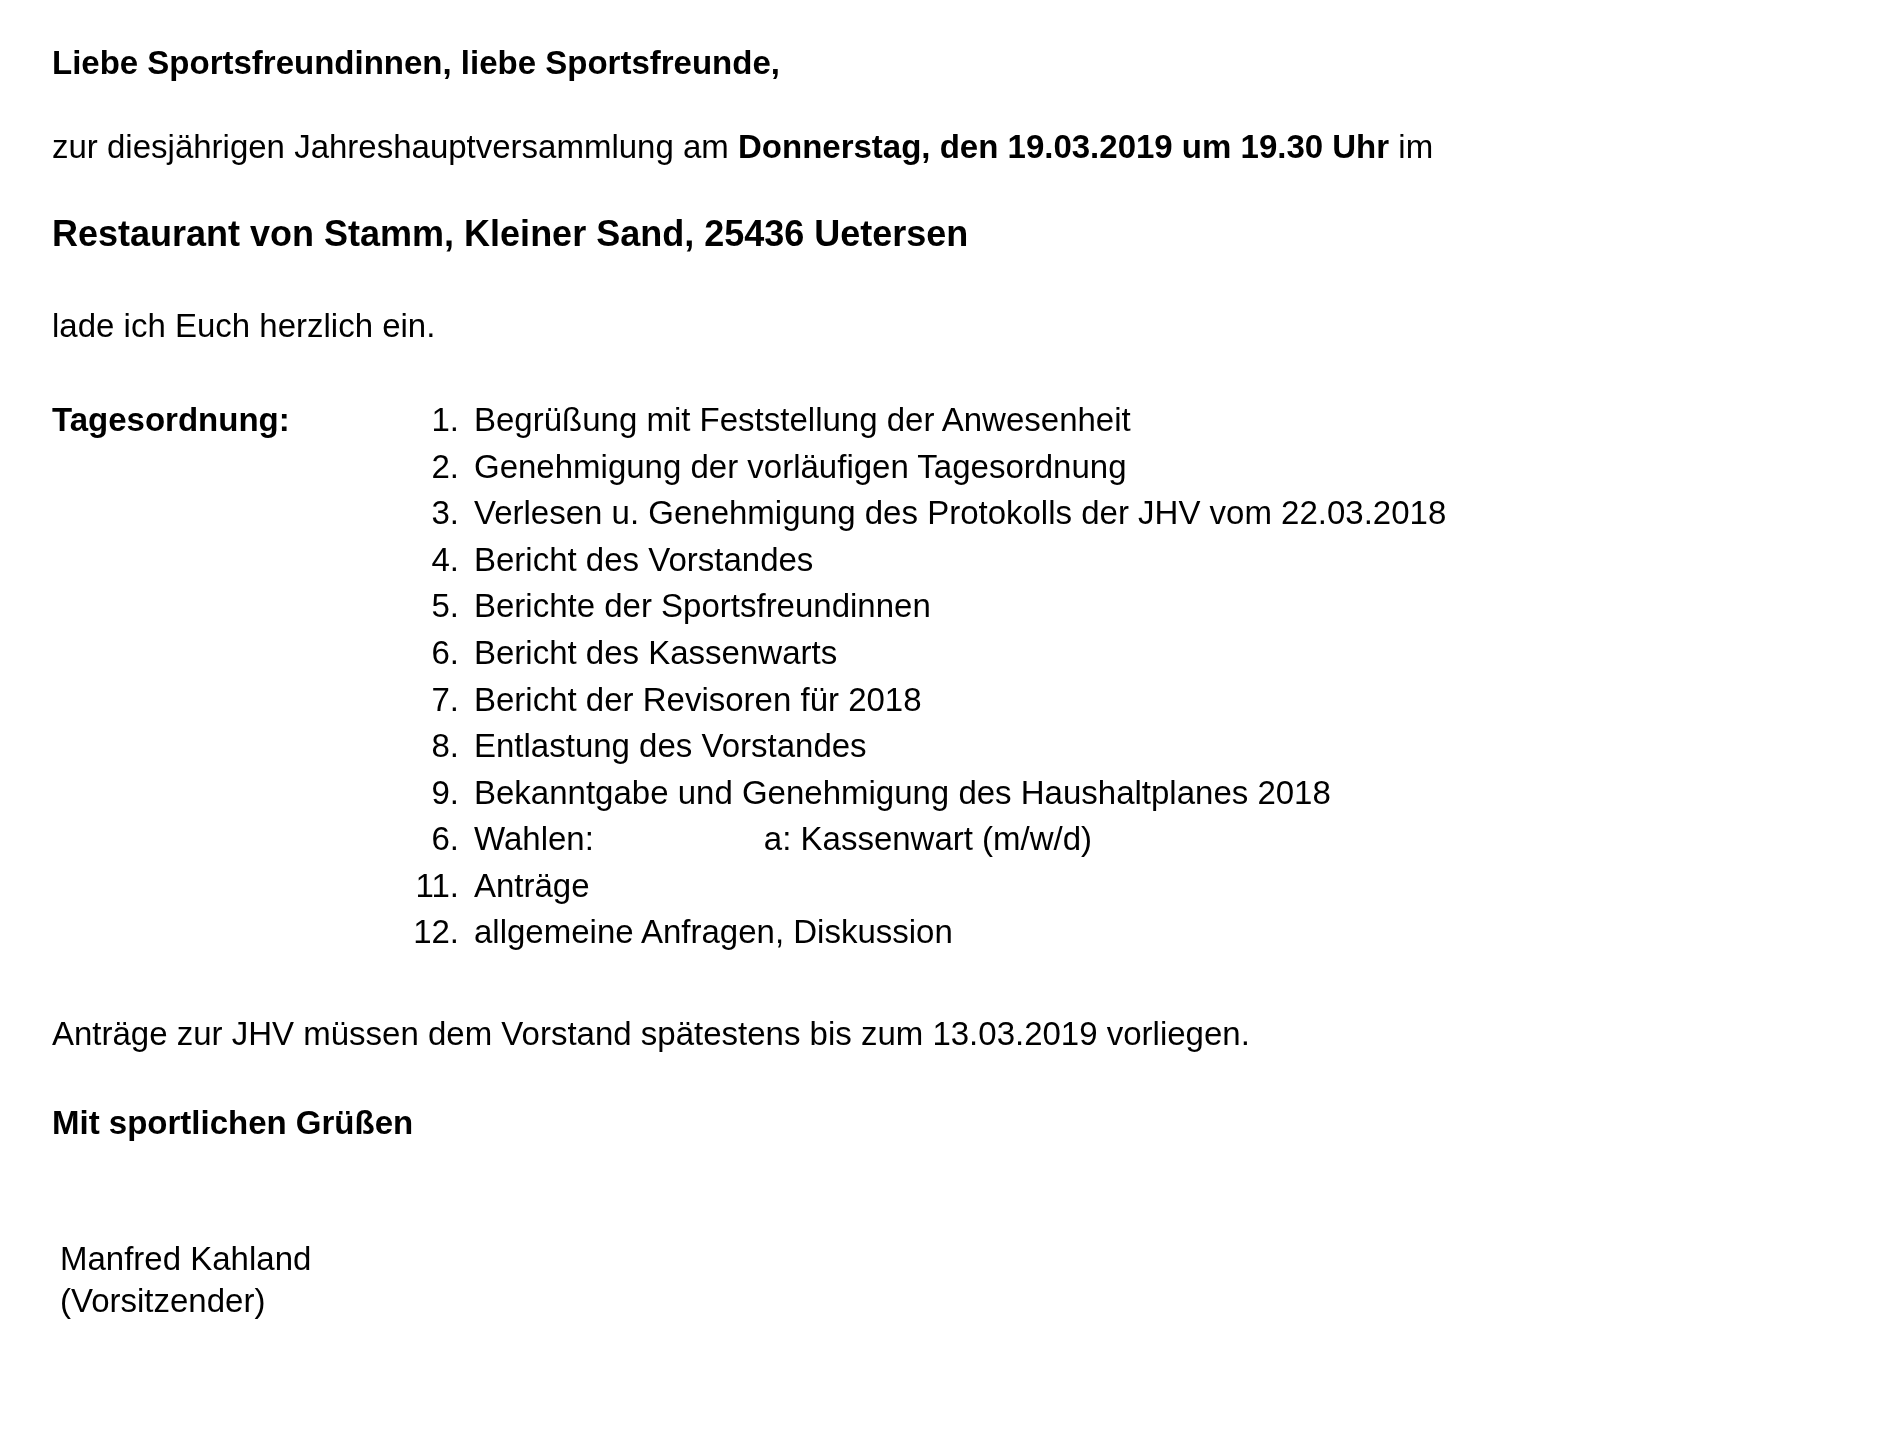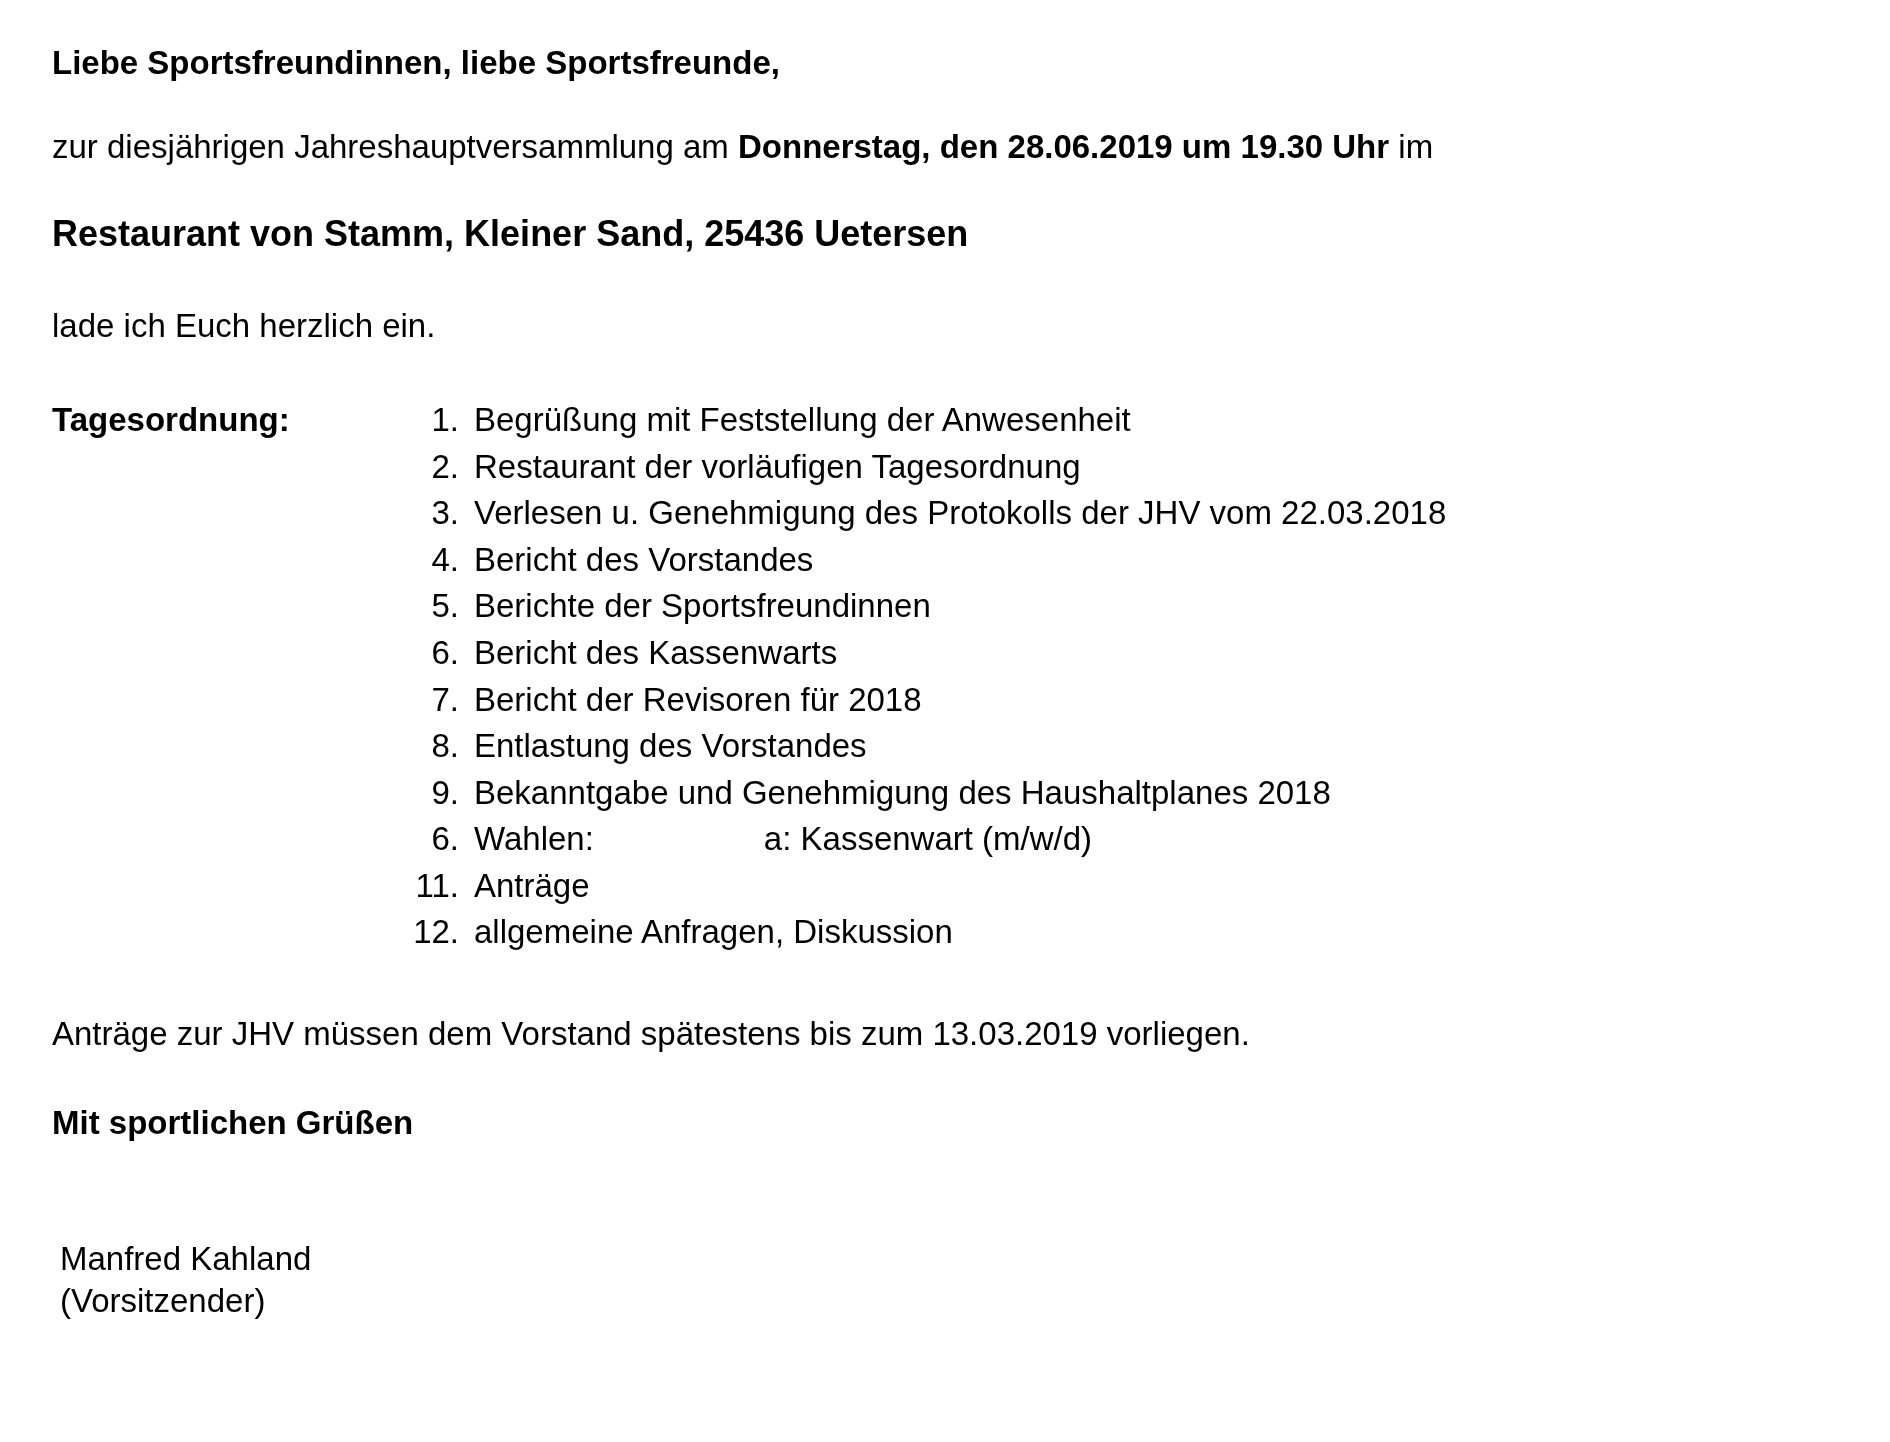--- a/index.html
+++ b/index.html
@@ -103,38 +103,38 @@
     margin-bottom: 2px;
   }
 </style>
 </head>
 <body>
 
 <div class="page">
 
   <div class="salutation">Liebe Sportsfreundinnen, liebe Sportsfreunde,</div>
 
-  <div class="invite-line"><span>zur diesjährigen Jahreshauptversammlung am </span><b>Donnerstag, den 28.06.2019 um 19.30 Uhr</b><span> im</span></div>
+  <div class="invite-line"><span>zur diesjährigen Jahreshauptversammlung am </span><b>Donnerstag, den 19.03.2019 um 19.30 Uhr</b><span> im</span></div>
 
   <div class="venue">Restaurant von Stamm, Kleiner Sand, 25436 Uetersen</div>
 
   <div class="lead-in">lade ich Euch herzlich ein.</div>
 
   <div class="agenda-block">
     <div class="agenda-label">Tagesordnung:</div>
     <div class="agenda-list">
 
       <div class="agenda-item">
         <span class="agenda-num">1.</span>
         <span class="agenda-text">Begrüßung mit Feststellung der Anwesenheit</span>
       </div>
 
       <div class="agenda-item">
         <span class="agenda-num">2.</span>
-        <span class="agenda-text">Restaurant der vorläufigen Tagesordnung</span>
+        <span class="agenda-text">Genehmigung der vorläufigen Tagesordnung</span>
       </div>
 
       <div class="agenda-item">
         <span class="agenda-num">3.</span>
         <span class="agenda-text">Verlesen u. Genehmigung des Protokolls der JHV vom 22.03.2018</span>
       </div>
 
       <div class="agenda-item">
         <span class="agenda-num">4.</span>
         <span class="agenda-text">Bericht des Vorstandes</span>

